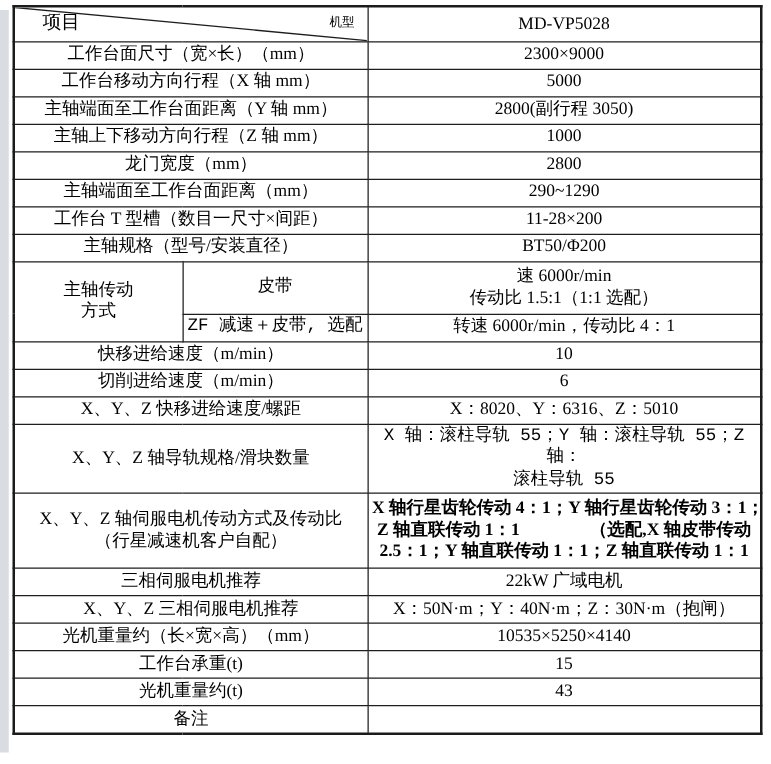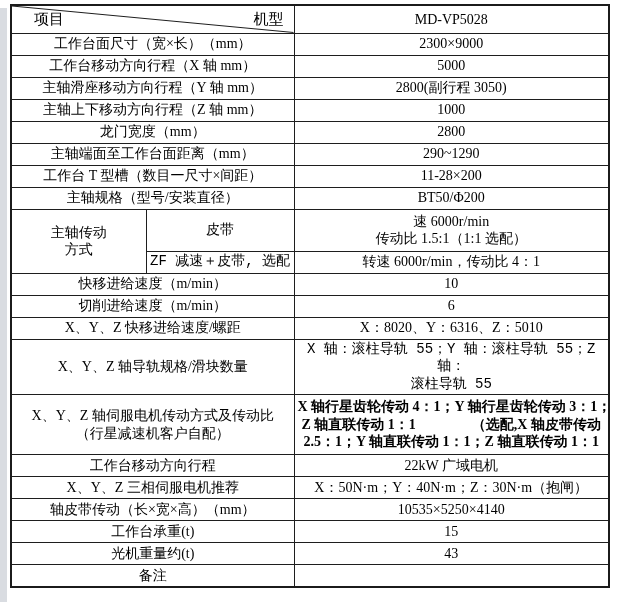--- a/index.html
+++ b/index.html
@@ -21,21 +21,21 @@
     padding:1px 3px;overflow:hidden;
   }
   tr.h-hdr{height:28px;}
   tr.h-s{height:22px;}
   tr.h-belt{height:42px;margin-top:15px;}
   tr.h-rail{height:42px;padding-left:36px;}
   tr.h-servo{height:60px;}
   td.corner{position:relative;padding:0;}
   td.corner svg{position:absolute;left:0;top:0;width:100%;height:100%;display:block;}
   .corner-item{position:absolute;left:22px;top:50%;transform:translateY(-50%);font-size:15px;}
-  .corner-model{position:absolute;right:10px;top:50%;transform:translateY(-50%);font-size:15px;}
+  .corner-model{position:absolute;right:10px;top:50%;transform:translateY(-50%);font-size:10px;}
   td.model{font-weight:normal;font-size:16px;}
   td.small{font-size:13px;font-family:Liberation Mono, monospace;}
   td.servo-val{font-size:12.5px;text-align:left;padding:1px 4px;line-height:19px;}
   td.servo-val div{white-space:pre;font-weight:bold;}
   .vline{display:block;}
 </style>
 </head>
 <body>
 
 <div class="side-strip"></div>
@@ -61,21 +61,21 @@
 
   <tr class="h-s">
     <td colspan="2">工作台面尺寸（宽×长）（mm）</td>
     <td>2300×9000</td>
   </tr>
   <tr class="h-s">
     <td colspan="2">工作台移动方向行程（X 轴 mm）</td>
     <td>5000</td>
   </tr>
   <tr class="h-s">
-    <td colspan="2">主轴滑座移动方向行程（Y 轴 mm）</td>
+    <td colspan="2">主轴端面至工作台面距离（Y 轴 mm）</td>
     <td>2800(副行程 3050)</td>
   </tr>
   <tr class="h-s">
     <td colspan="2">主轴上下移动方向行程（Z 轴 mm）</td>
     <td>1000</td>
   </tr>
   <tr class="h-s">
     <td colspan="2">龙门宽度（mm）</td>
     <td>2800</td>
   </tr>
@@ -135,29 +135,29 @@
       <span class="vline">（行星减速机客户自配）</span>
     </td>
     <td class="servo-val">
       <div>X 轴行星齿轮传动 4：1；Y 轴行星齿轮传动 3：1；</div>
       <div>Z 轴直联传动 1：1　　　　（选配,X 轴皮带传动</div>
       <div>2.5：1；Y 轴直联传动 1：1；Z 轴直联传动 1：1</div>
     </td>
   </tr>
 
   <tr class="h-s">
-    <td colspan="2">工作台移动方向行程</td>
+    <td colspan="2">三相伺服电机推荐</td>
     <td>22kW 广域电机</td>
   </tr>
   <tr class="h-s">
     <td colspan="2">X、Y、Z 三相伺服电机推荐</td>
     <td>X：50N·m；Y：40N·m；Z：30N·m（抱闸）</td>
   </tr>
   <tr class="h-s">
-    <td colspan="2">轴皮带传动（长×宽×高）（mm）</td>
+    <td colspan="2">光机重量约（长×宽×高）（mm）</td>
     <td>10535×5250×4140</td>
   </tr>
   <tr class="h-s">
     <td colspan="2">工作台承重(t)</td>
     <td>15</td>
   </tr>
   <tr class="h-s">
     <td colspan="2">光机重量约(t)</td>
     <td>43</td>
   </tr>

